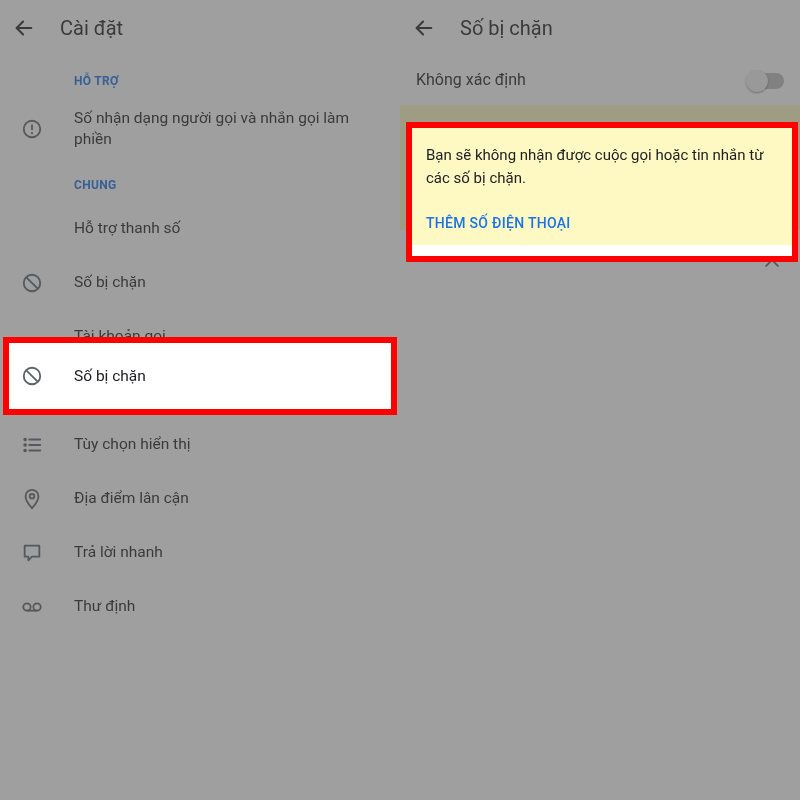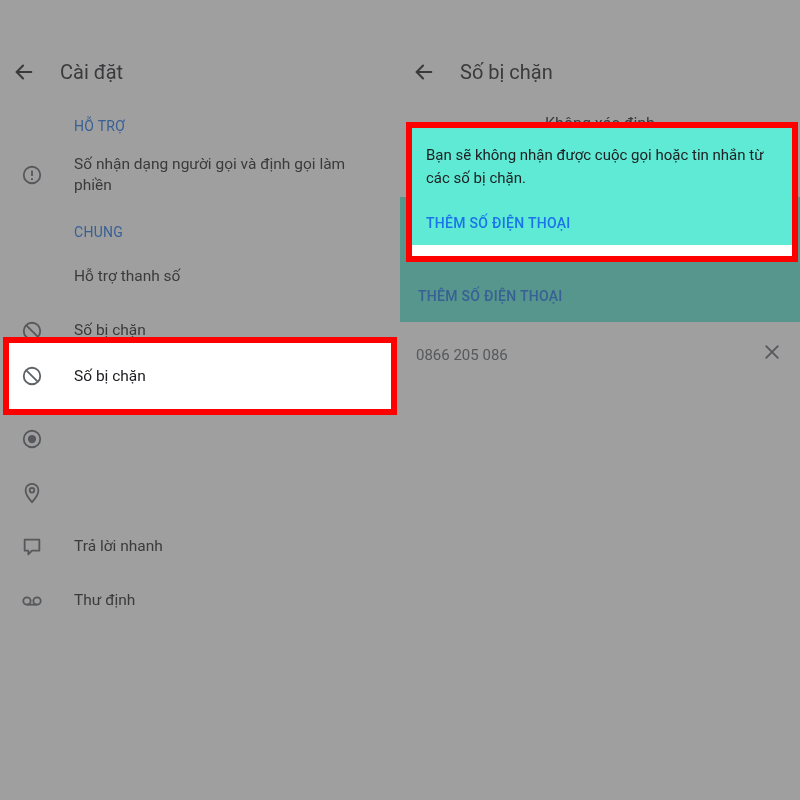--- a/index.html
+++ b/index.html
@@ -10,63 +10,63 @@
   }
   .phone.left { left:0; }
   .phone.right { left:400px; }
   
   .dim {
     position:absolute; inset:0; background:rgba(80,80,80,0.55); pointer-events:none;
   }
   
   .header {
     height:56px; display:flex; align-items:center; padding:0 12px;
-    font-size:20px; color:#202124; gap:24px;margin-top:44px;
+    font-size:20px; color:#202124; gap:24px;
   }
   .header .icon { width:24px; height:24px; display:flex; align-items:center; justify-content:center; }
   .section-label {
-    font-size:14px; font-weight:400; color:#1a73e8; letter-spacing:.3px;
+    font-size:12px; font-weight:700; color:#1a73e8; letter-spacing:.3px;
     padding: 18px 18px 10px 74px;
   }
   .row {
     display:flex; align-items:center; min-height:54px; padding:2px 16px 2px 20px; gap:30px;
     color:#202124; font-size:15.5px;
   }
   .row .icon { width:24px; height:24px; flex:0 0 24px; display:flex; align-items:center; justify-content:center; color:#5f6368;}
   .row .icon.blank { visibility:hidden; }
   .row .label { flex:1; line-height:1.35; }
   .row.multi { padding-top:10px; padding-bottom:10px;}
   
   .cutout {
     position:absolute; background:#fff; z-index:5;
   }
   .red-frame {
     position:absolute; border:6px solid #ff0000; z-index:6; pointer-events:none;
   }
   
   .unknown-box {
-    padding:14px 16px 14px 16px; display:flex; align-items:center; gap:12px;flex-direction:column;
+    padding:14px 16px 14px 16px; display:flex; align-items:center; gap:12px;
   }
   .unknown-box .text { flex:1; }
   .unknown-box .title { font-size:16px; color:#202124; margin-bottom:2px;}
   .unknown-box .sub   { font-size:14px; color:#5f6368; line-height:1.3;}
   .toggle {
     width:36px; height:16px; border-radius:10px; background:#bdbdbd; position:relative; flex:0 0 36px;
   }
   .toggle::after{
     content:""; position:absolute; left:-2px; top:-3px; width:22px; height:22px; border-radius:50%;
     background:#f1f1f1; box-shadow:0 1px 2px rgba(0,0,0,.4);
   }
   .info-card {
-    background:#5eead4; padding:20px 18px 18px 18px;
+    background:#fef9c3; padding:20px 18px 18px 18px;
   }
   .info-card .desc { font-size:15px; color:#202124; line-height:1.55; margin-bottom:24px;}
   .info-card .action { font-size:14px; font-weight:500; color:#1a73e8; letter-spacing:.3px;}
   .number-row {
-    display:flex; align-items:flex-end; padding:18px 16px; font-size:15px; color:#5f6368;
+    display:flex; align-items:flex-start; padding:18px 16px; font-size:15px; color:#5f6368;
   }
   .number-row .num { flex:1; }
   .number-row .x { width:24px; height:24px; display:flex; align-items:center; justify-content:center; color:#5f6368;}
   svg { display:block; }
 </style>
 </head>
 <body>
 
 <div class="stage">
 
@@ -83,21 +83,21 @@
 
     <div class="section-label">HỖ TRỢ</div>
     <div class="row multi">
       <span class="icon">
         <svg width="22" height="22" viewBox="0 0 24 24" fill="none" stroke="#5f6368" stroke-width="2">
             <circle cx="12" cy="12" r="9"></circle>
             <line x1="12" y1="7" x2="12" y2="13"></line>
             <circle cx="12" cy="16.5" r="1.2" fill="#5f6368" stroke="none"></circle>
           </svg>
       </span>
-      <span class="label">Số nhận dạng người gọi và định gọi làm phiền</span>
+      <span class="label">Số nhận dạng người gọi và nhắn gọi làm phiền</span>
     </div>
 
     <div class="section-label">CHUNG</div>
 
 
     <div class="row">
       <span class="icon blank"></span>
       <span class="label">Hỗ trợ thanh số</span>
     </div>
 
@@ -118,28 +118,42 @@
 
     <div class="row">
       <span class="icon">
         <svg width="22" height="22" viewBox="0 0 24 24" fill="none" stroke="#5f6368" stroke-width="2">
             <circle cx="12" cy="12" r="9"></circle>
             <circle cx="12" cy="12" r="3.5" fill="#5f6368"></circle>
           </svg>
       </span>
     </div>
 
+    <div class="row">
+      <span class="icon">
+        <svg width="22" height="22" viewBox="0 0 24 24" fill="none" stroke="#5f6368" stroke-width="2" stroke-linecap="round">
+            <line x1="9" y1="6" x2="21" y2="6"></line>
+            <line x1="9" y1="12" x2="21" y2="12"></line>
+            <line x1="9" y1="18" x2="21" y2="18"></line>
+            <circle cx="4.5" cy="6" r="1" fill="#5f6368"></circle>
+            <circle cx="4.5" cy="12" r="1" fill="#5f6368"></circle>
+            <circle cx="4.5" cy="18" r="1" fill="#5f6368"></circle>
+          </svg>
+      </span>
+      <span class="label">Tùy chọn hiển thị</span>
+    </div>
 
     <div class="row">
       <span class="icon">
         <svg width="22" height="22" viewBox="0 0 24 24" fill="none" stroke="#5f6368" stroke-width="2">
             <path d="M12 22s7-7.5 7-13a7 7 0 10-14 0c0 5.5 7 13 7 13z"></path>
             <circle cx="12" cy="9" r="2.5"></circle>
           </svg>
       </span>
+      <span class="label">Địa điểm lân cận</span>
     </div>
 
     <div class="row">
       <span class="icon">
         <svg width="22" height="22" viewBox="0 0 24 24" fill="none" stroke="#5f6368" stroke-width="2" stroke-linejoin="round">
             <path d="M20 4H4v12h4v4l4-4h8z"></path>
           </svg>
       </span>
       <span class="label">Trả lời nhanh</span>
     </div>

